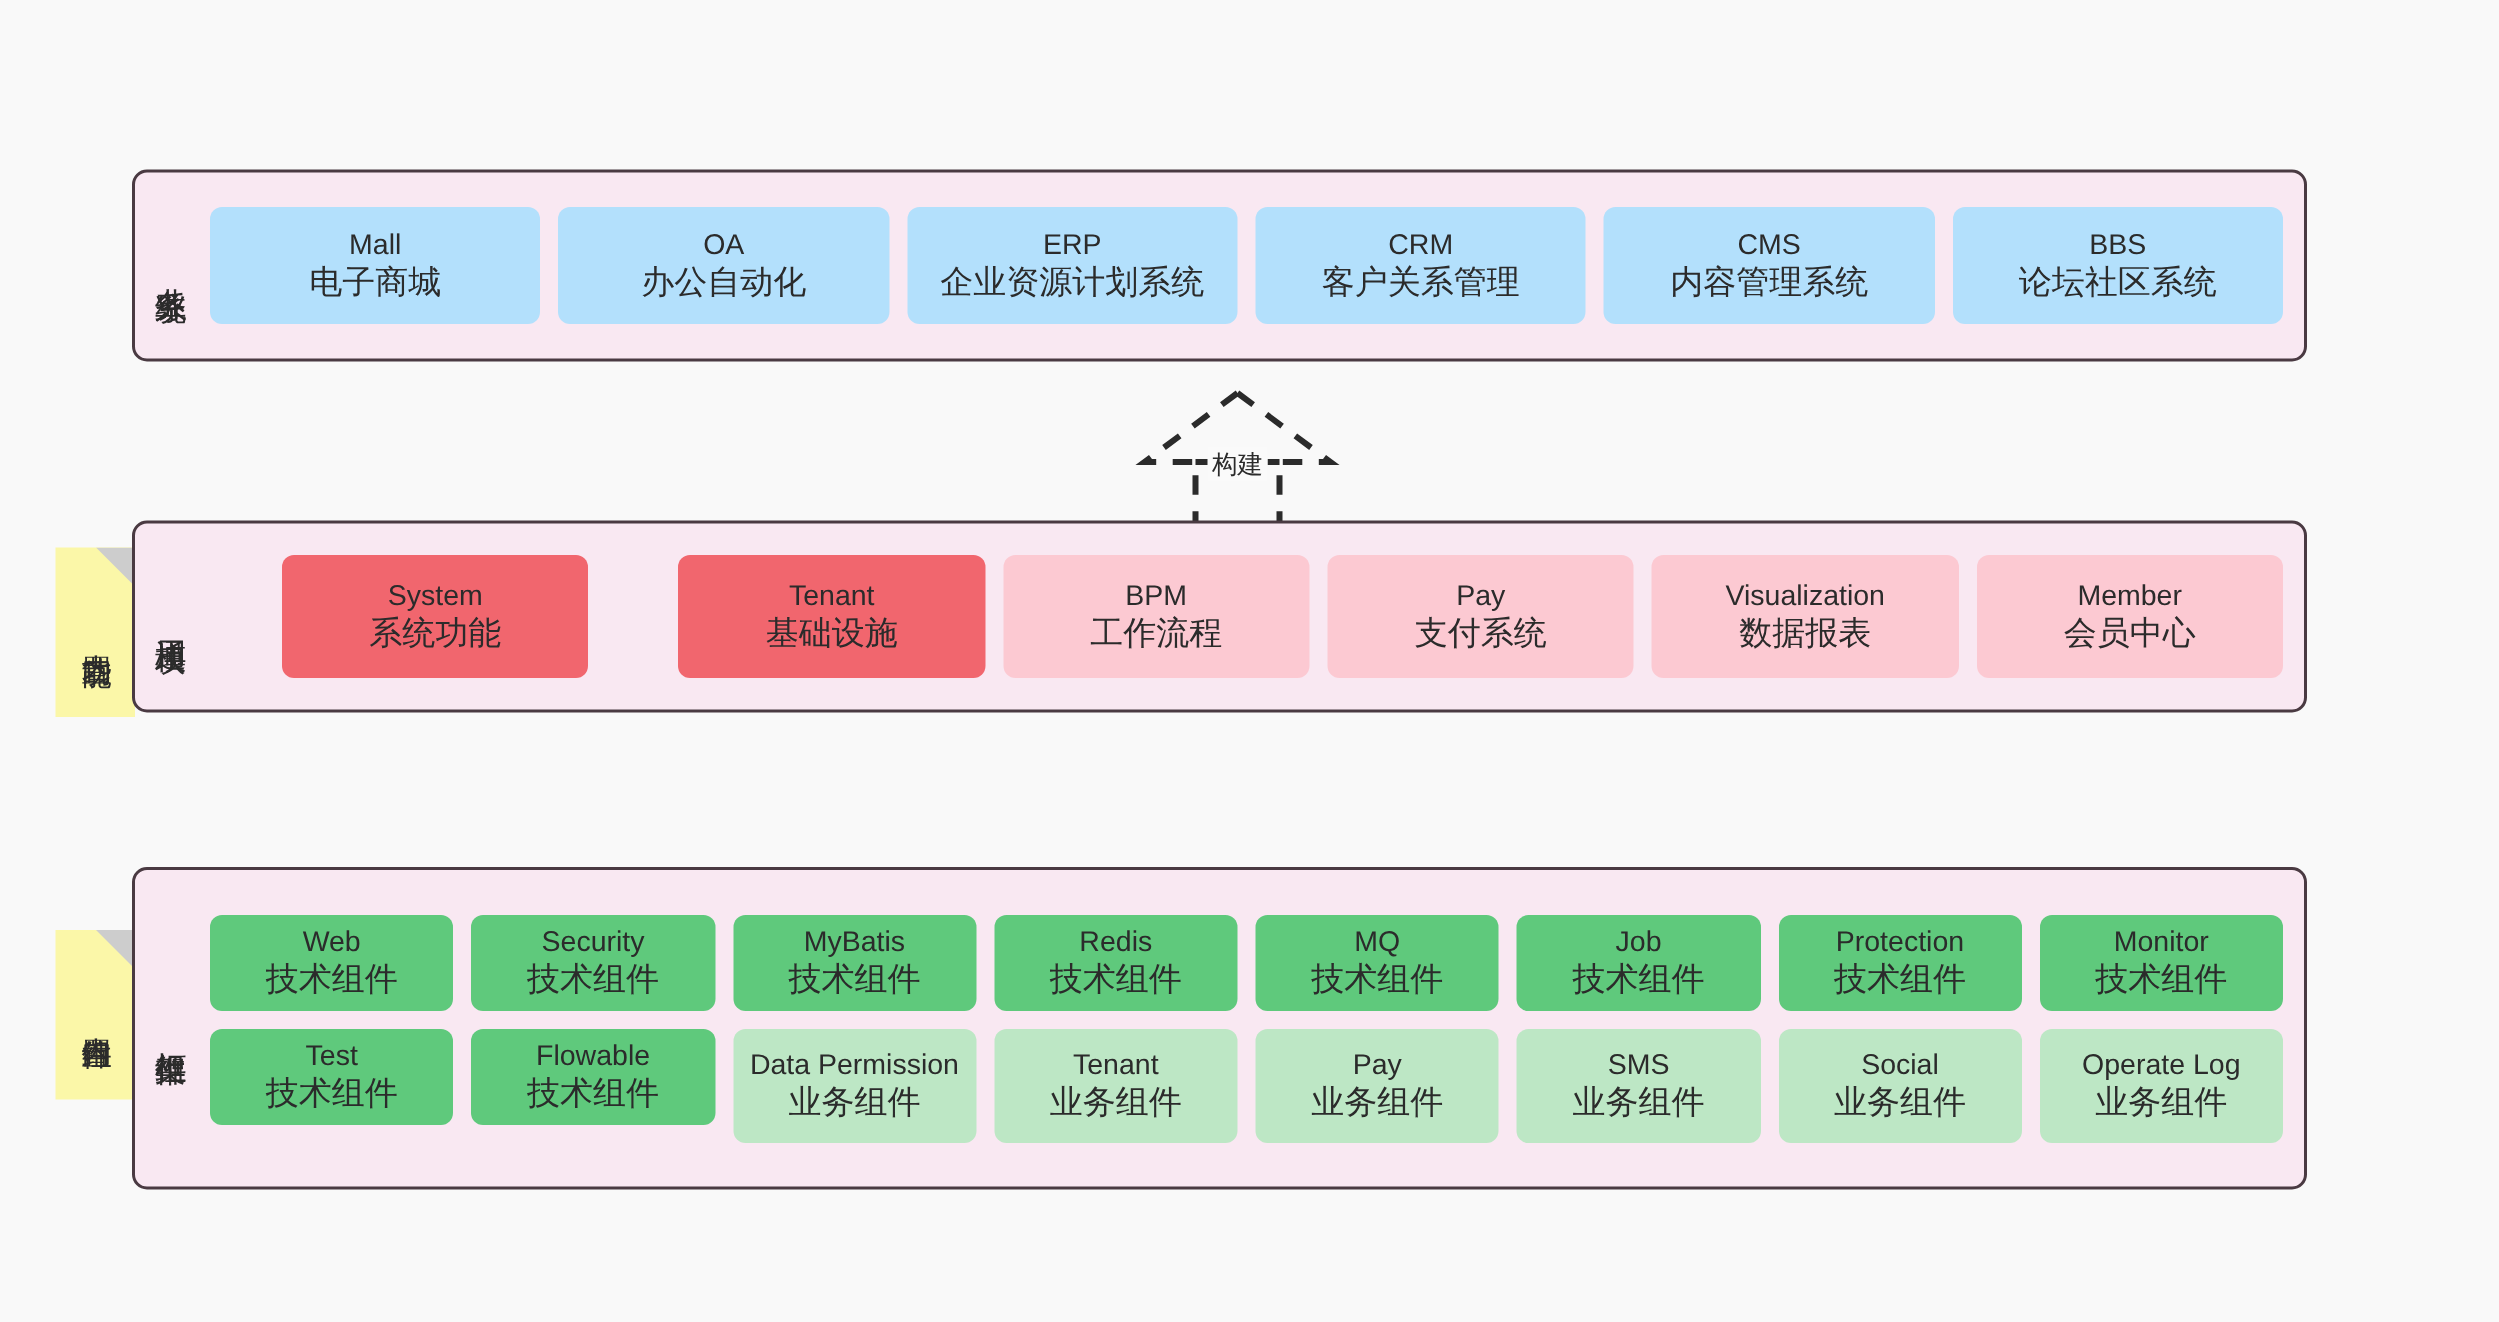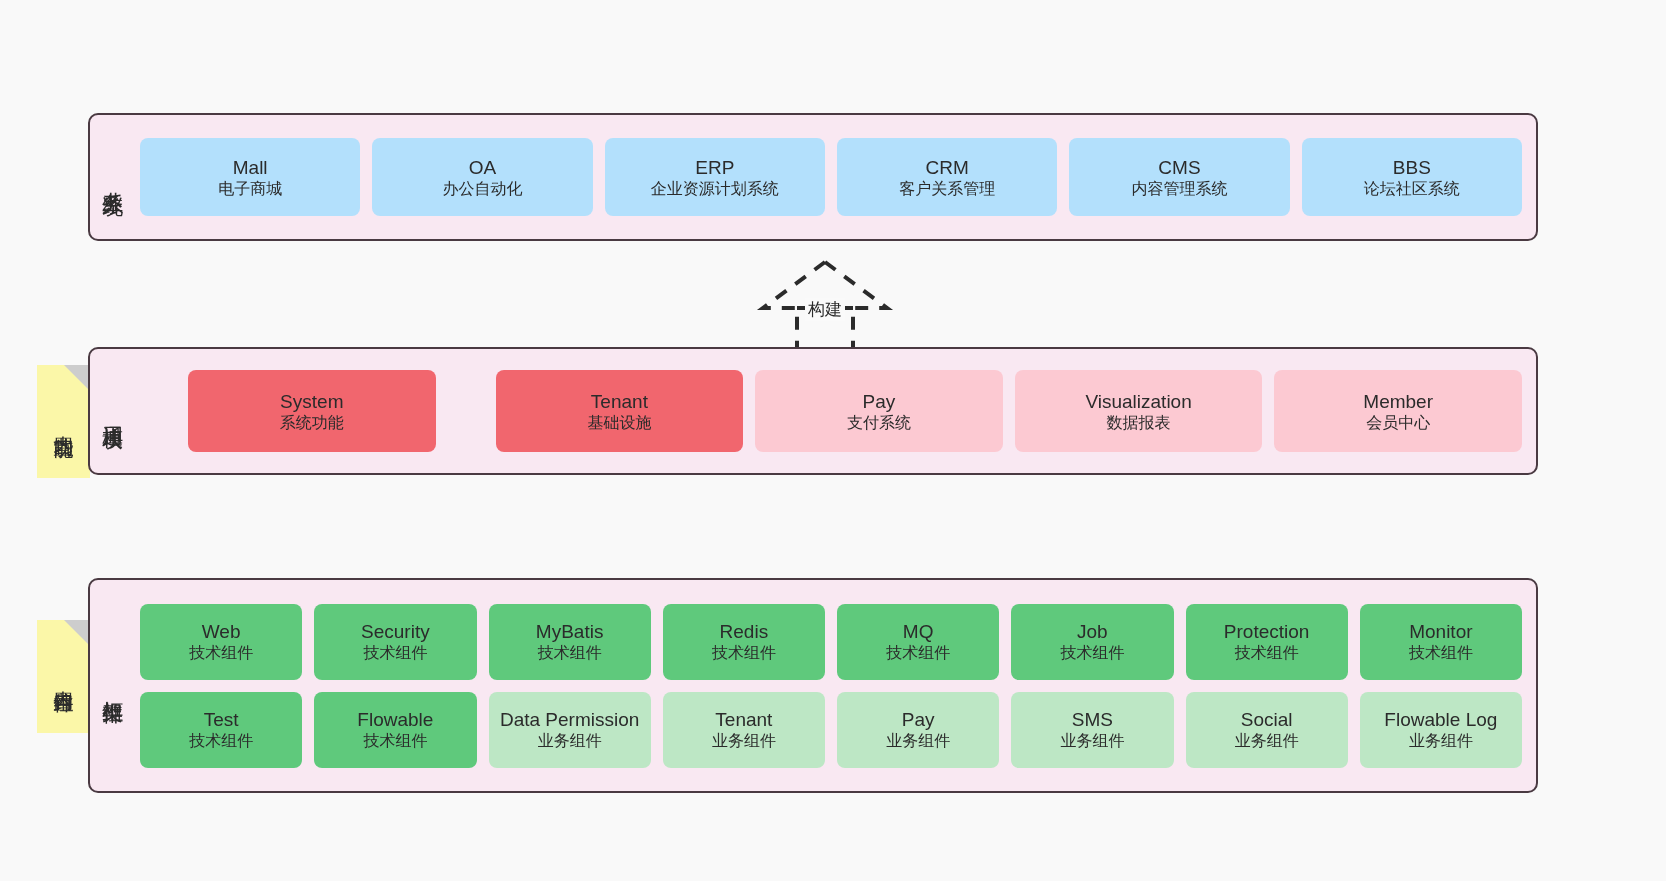--- a/index.html
+++ b/index.html
@@ -72,26 +72,26 @@
     display: flex;
     flex-direction: column;
     align-items: center;
     justify-content: center;
     text-align: center;
     line-height: 1.22;
     padding: 4px 6px;
     color: #2b2b2b;
   }
   .box .en { font-size: 19px; }
-  .box .cn { font-size: 16px; }
+  .box .cn { font-size: 22px; }
 
   .box.blue       { background: #b3e0fc; height: 78px; }
   .box.red        { background: #f1666e; height: 82px; margin-left: 48px; }
   .box.pink       { background: #fcc9d2; height: 82px; }
-  .box.green      { background: #5fc97c; height: 76px; }
+  .box.green      { background: #5fc97c; height: 64px; }
   .box.lightgreen { background: #bde7c5; height: 76px; }
 
   
   .sticky {
     position: absolute;
     box-sizing: border-box;
     background: #fbf7a8;
     display: flex;
     align-items: center;
     justify-content: center;
@@ -189,20 +189,24 @@
 
       <div class="box red">
         <span class="en">System</span>
         <span class="cn">系统功能</span>
       </div>
       <div class="box red">
         <span class="en">Tenant</span>
         <span class="cn">基础设施</span>
       </div>
       <div class="box pink">
+        <span class="en">BPM</span>
+        <span class="cn">工作流程</span>
+      </div>
+      <div class="box pink">
         <span class="en">Pay</span>
         <span class="cn">支付系统</span>
       </div>
       <div class="box pink">
         <span class="en">Visualization</span>
         <span class="cn">数据报表</span>
       </div>
       <div class="box pink">
         <span class="en">Member</span>
         <span class="cn">会员中心</span>
@@ -279,21 +283,21 @@
         </div>
         <div class="box lightgreen">
           <span class="en">SMS</span>
           <span class="cn">业务组件</span>
         </div>
         <div class="box lightgreen">
           <span class="en">Social</span>
           <span class="cn">业务组件</span>
         </div>
         <div class="box lightgreen">
-          <span class="en">Flowable Log</span>
+          <span class="en">Operate Log</span>
           <span class="cn">业务组件</span>
         </div>
       </div>
 
     </div>
   </div>
 
 </div>
 
 </body></html>

